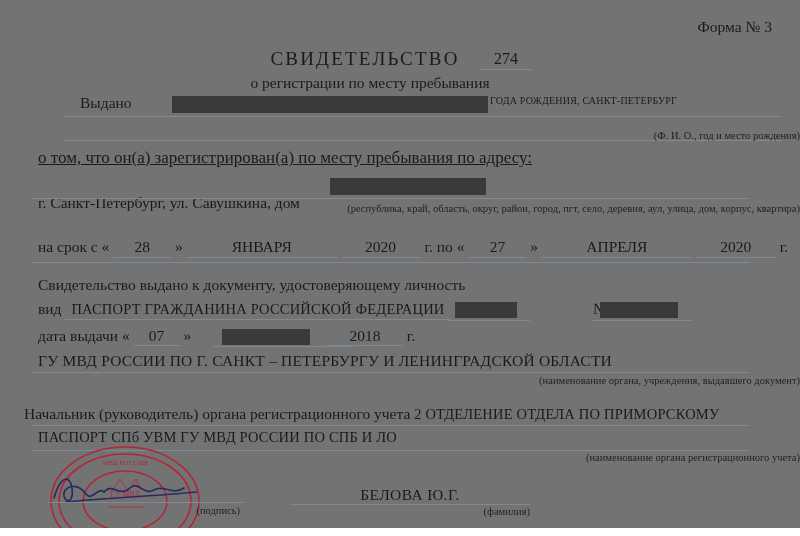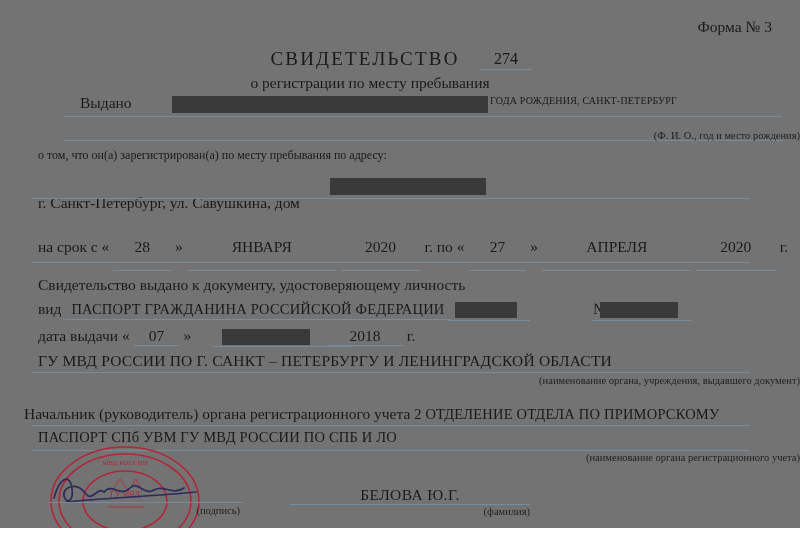--- a/index.html
+++ b/index.html
@@ -89,21 +89,22 @@
     position: absolute; left: 32px; top: 46px; width: 718px;
     border-bottom: 1px solid #7b8a99;
   }
   #issued-caption {
     top: 130px; left: 0; width: 800px;
   }
 
   
   #about-line {
     top: 148px; left: 38px;
-    font-size: 12px;
+    font-size: 17px;
+    text-decoration: underline;
   }
 
   
   #addr-line {
     top: 176px; left: 38px;
     font-size: 15.5px;
     margin-top: 18px;
   }
   #addr-redact {
     position: absolute; left: 330px; top: 178px;
@@ -120,21 +121,21 @@
   
   #term-row {
     top: 238px; left: 38px; width: 730px;
     font-size: 15.5px;
     white-space: nowrap;
   }
   #term-row .u {
     display: inline-block;
     border-bottom: 1px solid #7b8a99;
     text-align: center;
-    padding-bottom: 14px;
+    padding-bottom: 1px;
   }
   .w-day { min-width: 58px; }
   .w-month { min-width: 150px; }
   .w-year { min-width: 80px; }
   #term-underline {
     position: absolute; left: 32px; top: 262px; width: 718px;
     border-bottom: 1px solid #7b8a99;
   }
 
   
@@ -292,20 +293,21 @@
     <span id="issued-underline"></span>
     <span id="issued-underline2"></span>
   </div>
   <div class="abs caption" id="issued-caption">(Ф. И. О., год и место рождения)</div>
 
   <div class="abs" id="about-line">о том, что он(а) зарегистрирован(а) по месту пребывания по адресу:</div>
 
   <div class="abs" id="addr-line">г. Санкт-Петербург, ул. Савушкина, дом</div>
   <span class="redact abs" id="addr-redact"></span>
   <span class="abs" id="addr-underline"></span>
+  <div class="abs caption" id="addr-caption">(республика, край, область, округ, район, город, пгт, село, деревня, аул, улица, дом, корпус, квартира)</div>
 
   <div class="abs" id="term-row">
     <span>на срок с</span>
     <span>«</span>
     <span class="u w-day">28</span>
     <span>»</span>
     <span class="u w-month">ЯНВАРЯ</span>
     <span class="u w-year">2020</span>
     <span>г.</span>
     <span>по</span>

